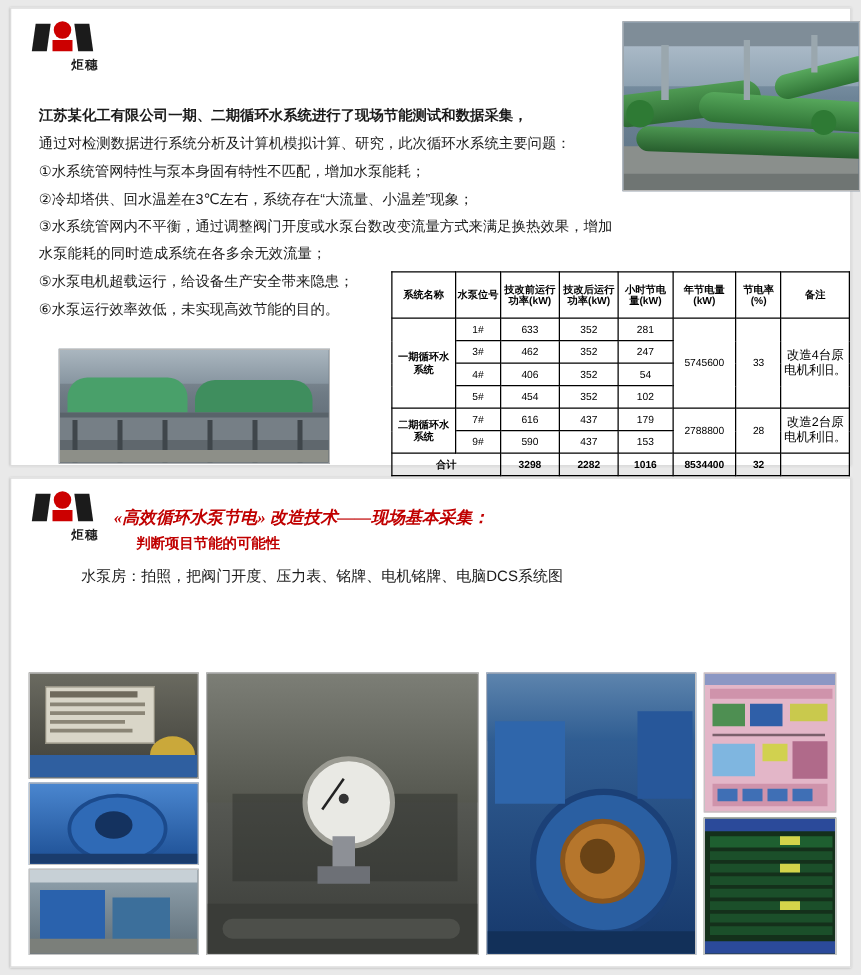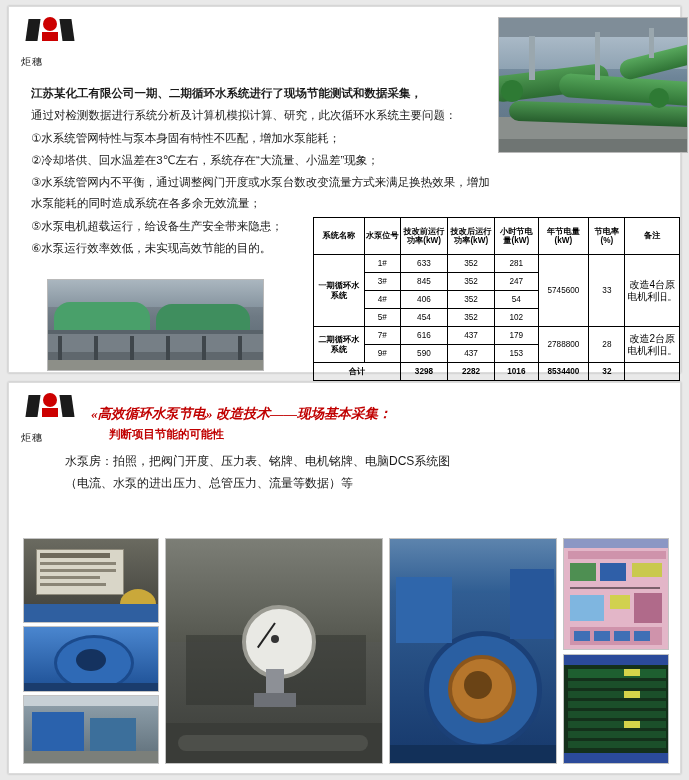--- a/index.html
+++ b/index.html
@@ -60,26 +60,26 @@
     right: 0; top: 2px; width: 12px; height: 22px;
     transform: skewX(8deg);
   }
   .logo .rdot {
     left: 16px; top: 0px; width: 14px; height: 14px; border-radius: 50%;
   }
   .logo .rbar {
     left: 15px; top: 15px; width: 16px; height: 9px;
   }
   .logo .name {
-    text-align: left;
+    text-align: right;
     font-size: 10px;
     color: #1b1b1b;
     letter-spacing: 1px;
-    margin-top: 12px;
-    font-weight: normal;
+    margin-top: 2px;
+    font-weight: bold;
   }
 
   
   .s1-title {
     position: absolute;
     left: 132px;
     top: 22px;
     font-size: 14.5px;
     font-weight: bold;
     color: #c00000;
@@ -293,21 +293,21 @@
             <td>1#</td>
             <td>633</td>
             <td>352</td>
             <td>281</td>
             <td rowspan="4">5745600</td>
             <td rowspan="4">33</td>
             <td class="note" rowspan="4">改造4台原电机利旧。</td>
           </tr>
           <tr>
             <td>3#</td>
-            <td>845</td>
+            <td>462</td>
             <td>352</td>
             <td>247</td>
           </tr>
           <tr>
             <td>4#</td>
             <td>406</td>
             <td>352</td>
             <td>54</td>
           </tr>
           <tr>
@@ -358,21 +358,20 @@
         <div class="red rbar"></div>
       </div>
       <div class="name">炬穗</div>
     </div>
 
     <div class="s2-title">«高效循环水泵节电» 改造技术——现场基本采集：</div>
     <div class="s2-subtitle">判断项目节能的可能性</div>
 
     <div class="s2-para">
       <div>水泵房：拍照，把阀门开度、压力表、铭牌、电机铭牌、电脑DCS系统图</div>
-      <div>（电流、水泵的进出压力、总管压力、流量等数据）等</div>
     </div>
 
 
     <div class="gallery">
 
       <div class="ph" style="left:0;top:0;width:136px;height:85px;background:#5c5c54;">
         <div class="rect" style="left:0;top:0;width:100%;height:100%;background:linear-gradient(#6a6a60,#3f3f39);"></div>
         <div class="rect" style="left:12px;top:10px;width:86px;height:44px;background:#d9d6c8;border:1px solid #8f8b7c;"></div>
         <div class="rect" style="left:16px;top:14px;width:70px;height:5px;background:#6f6a5c;"></div>
         <div class="rect" style="left:16px;top:23px;width:76px;height:3px;background:#8a8576;"></div>

